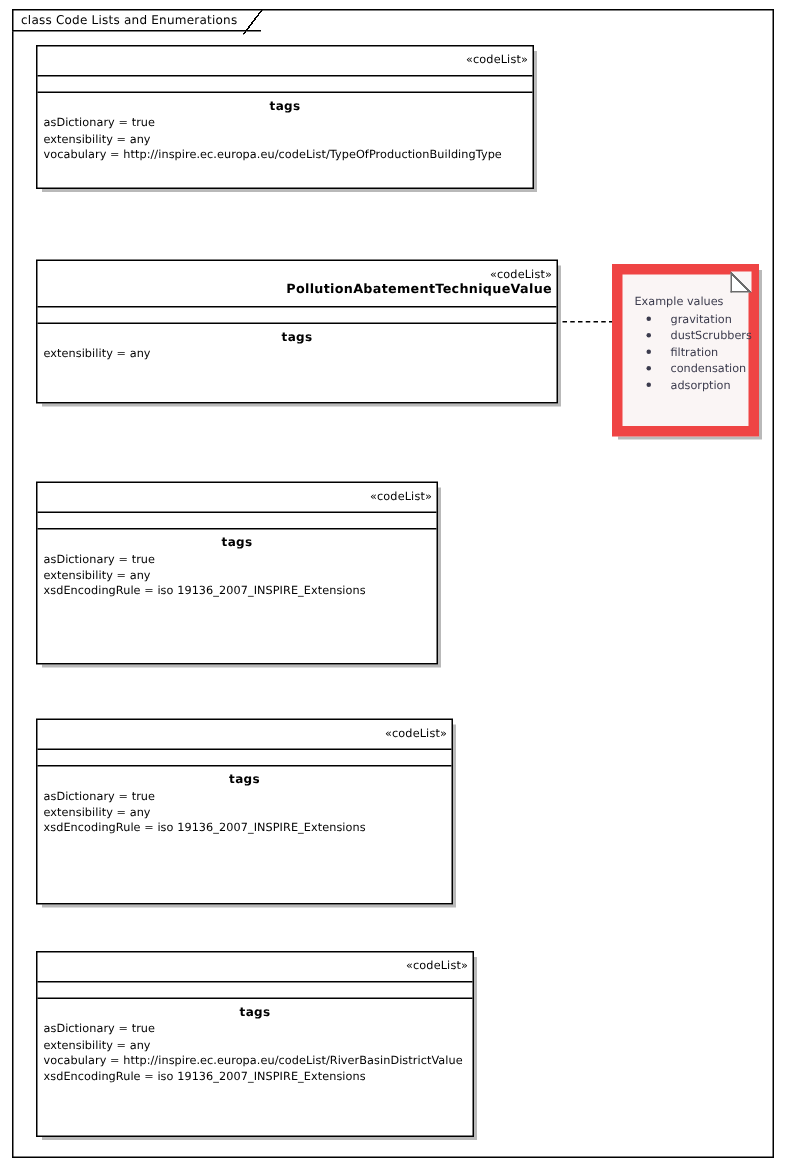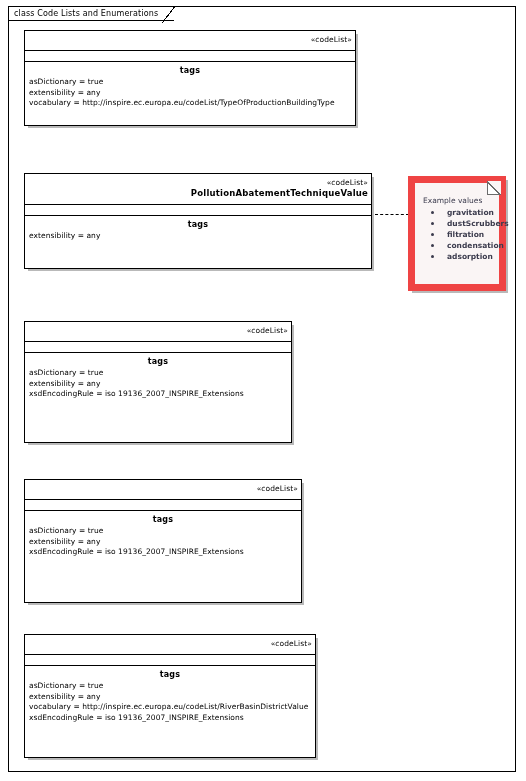--- a/index.html
+++ b/index.html
@@ -154,21 +154,20 @@
   .note-title {
     font-size: 7.5px;
     line-height: 11px;
     color: #3b3b4d;
     margin-bottom: 1px;
   }
   .note-list {
     list-style: none;
     margin: 0;
     padding: 0;
-    font-weight: bold;
   }
   .note-list li {
     position: relative;
     font-size: 7.5px;
     line-height: 11px;
     color: #3b3b4d;
     padding-left: 24px;
     white-space: nowrap;
   }
   .note-list li .bullet-dot {

